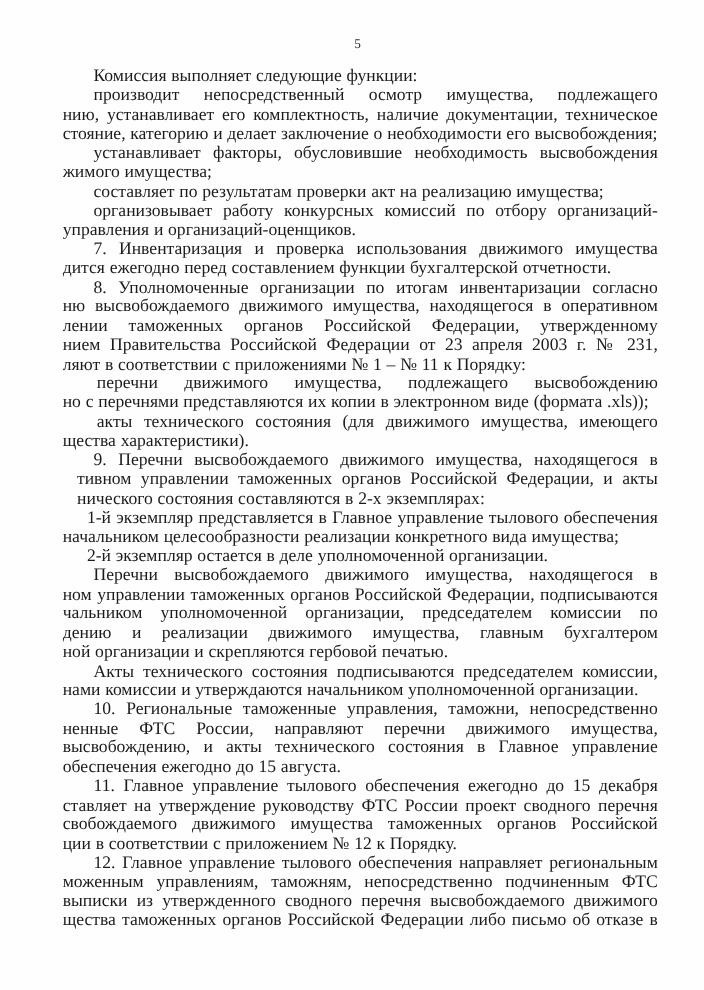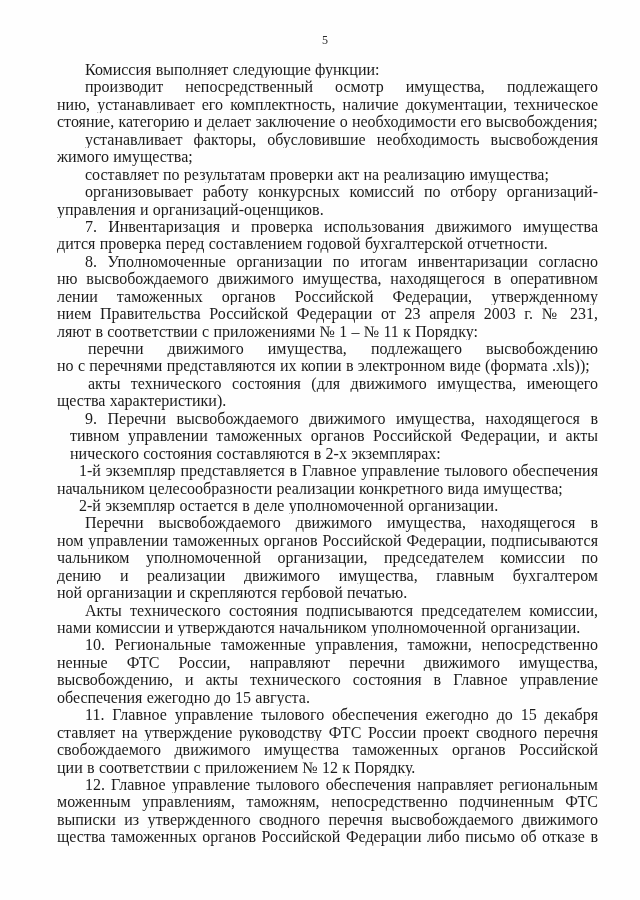--- a/index.html
+++ b/index.html
@@ -57,21 +57,21 @@
       <div class="line ind-p">Комиссия выполняет следующие функции:</div>
       <div class="line j ind-p">производит непосредственный осмотр имущества, подлежащего высвобожде-</div>
       <div class="line j">нию, устанавливает его комплектность, наличие документации, техническое со-</div>
       <div class="line">стояние, категорию и делает заключение о необходимости его высвобождения;</div>
       <div class="line j ind-p">устанавливает факторы, обусловившие необходимость высвобождения дви-</div>
       <div class="line">жимого имущества;</div>
       <div class="line ind-p">составляет по результатам проверки акт на реализацию имущества;</div>
       <div class="line j ind-p">организовывает работу конкурсных комиссий по отбору организаций-</div>
       <div class="line">управления и организаций-оценщиков.</div>
       <div class="line j ind-p">7. Инвентаризация и проверка использования движимого имущества прово-</div>
-      <div class="line">дится проверка перед составлением годовой бухгалтерской отчетности.</div>
+      <div class="line">дится ежегодно перед составлением функции бухгалтерской отчетности.</div>
       <div class="line j ind-p">8. Уполномоченные организации по итогам инвентаризации согласно Переч-</div>
       <div class="line j">ню высвобождаемого движимого имущества, находящегося в оперативном управ-</div>
       <div class="line j">лении таможенных органов Российской Федерации, утвержденному постановле-</div>
       <div class="line j">нием Правительства Российской Федерации от 23 апреля 2003 г. № 231, состав-</div>
       <div class="line">ляют в соответствии с приложениями № 1 – № 11 к Порядку:</div>
       <div class="line j ind-sub">перечни движимого имущества, подлежащего высвобождению (одновремен-</div>
       <div class="line">но с перечнями представляются их копии в электронном виде (формата .xls));</div>
       <div class="line j ind-sub">акты технического состояния (для движимого имущества, имеющего техни-</div>
       <div class="line">щества характеристики).</div>
       <div class="line j ind-p">9. Перечни высвобождаемого движимого имущества, находящегося в опера-</div>

